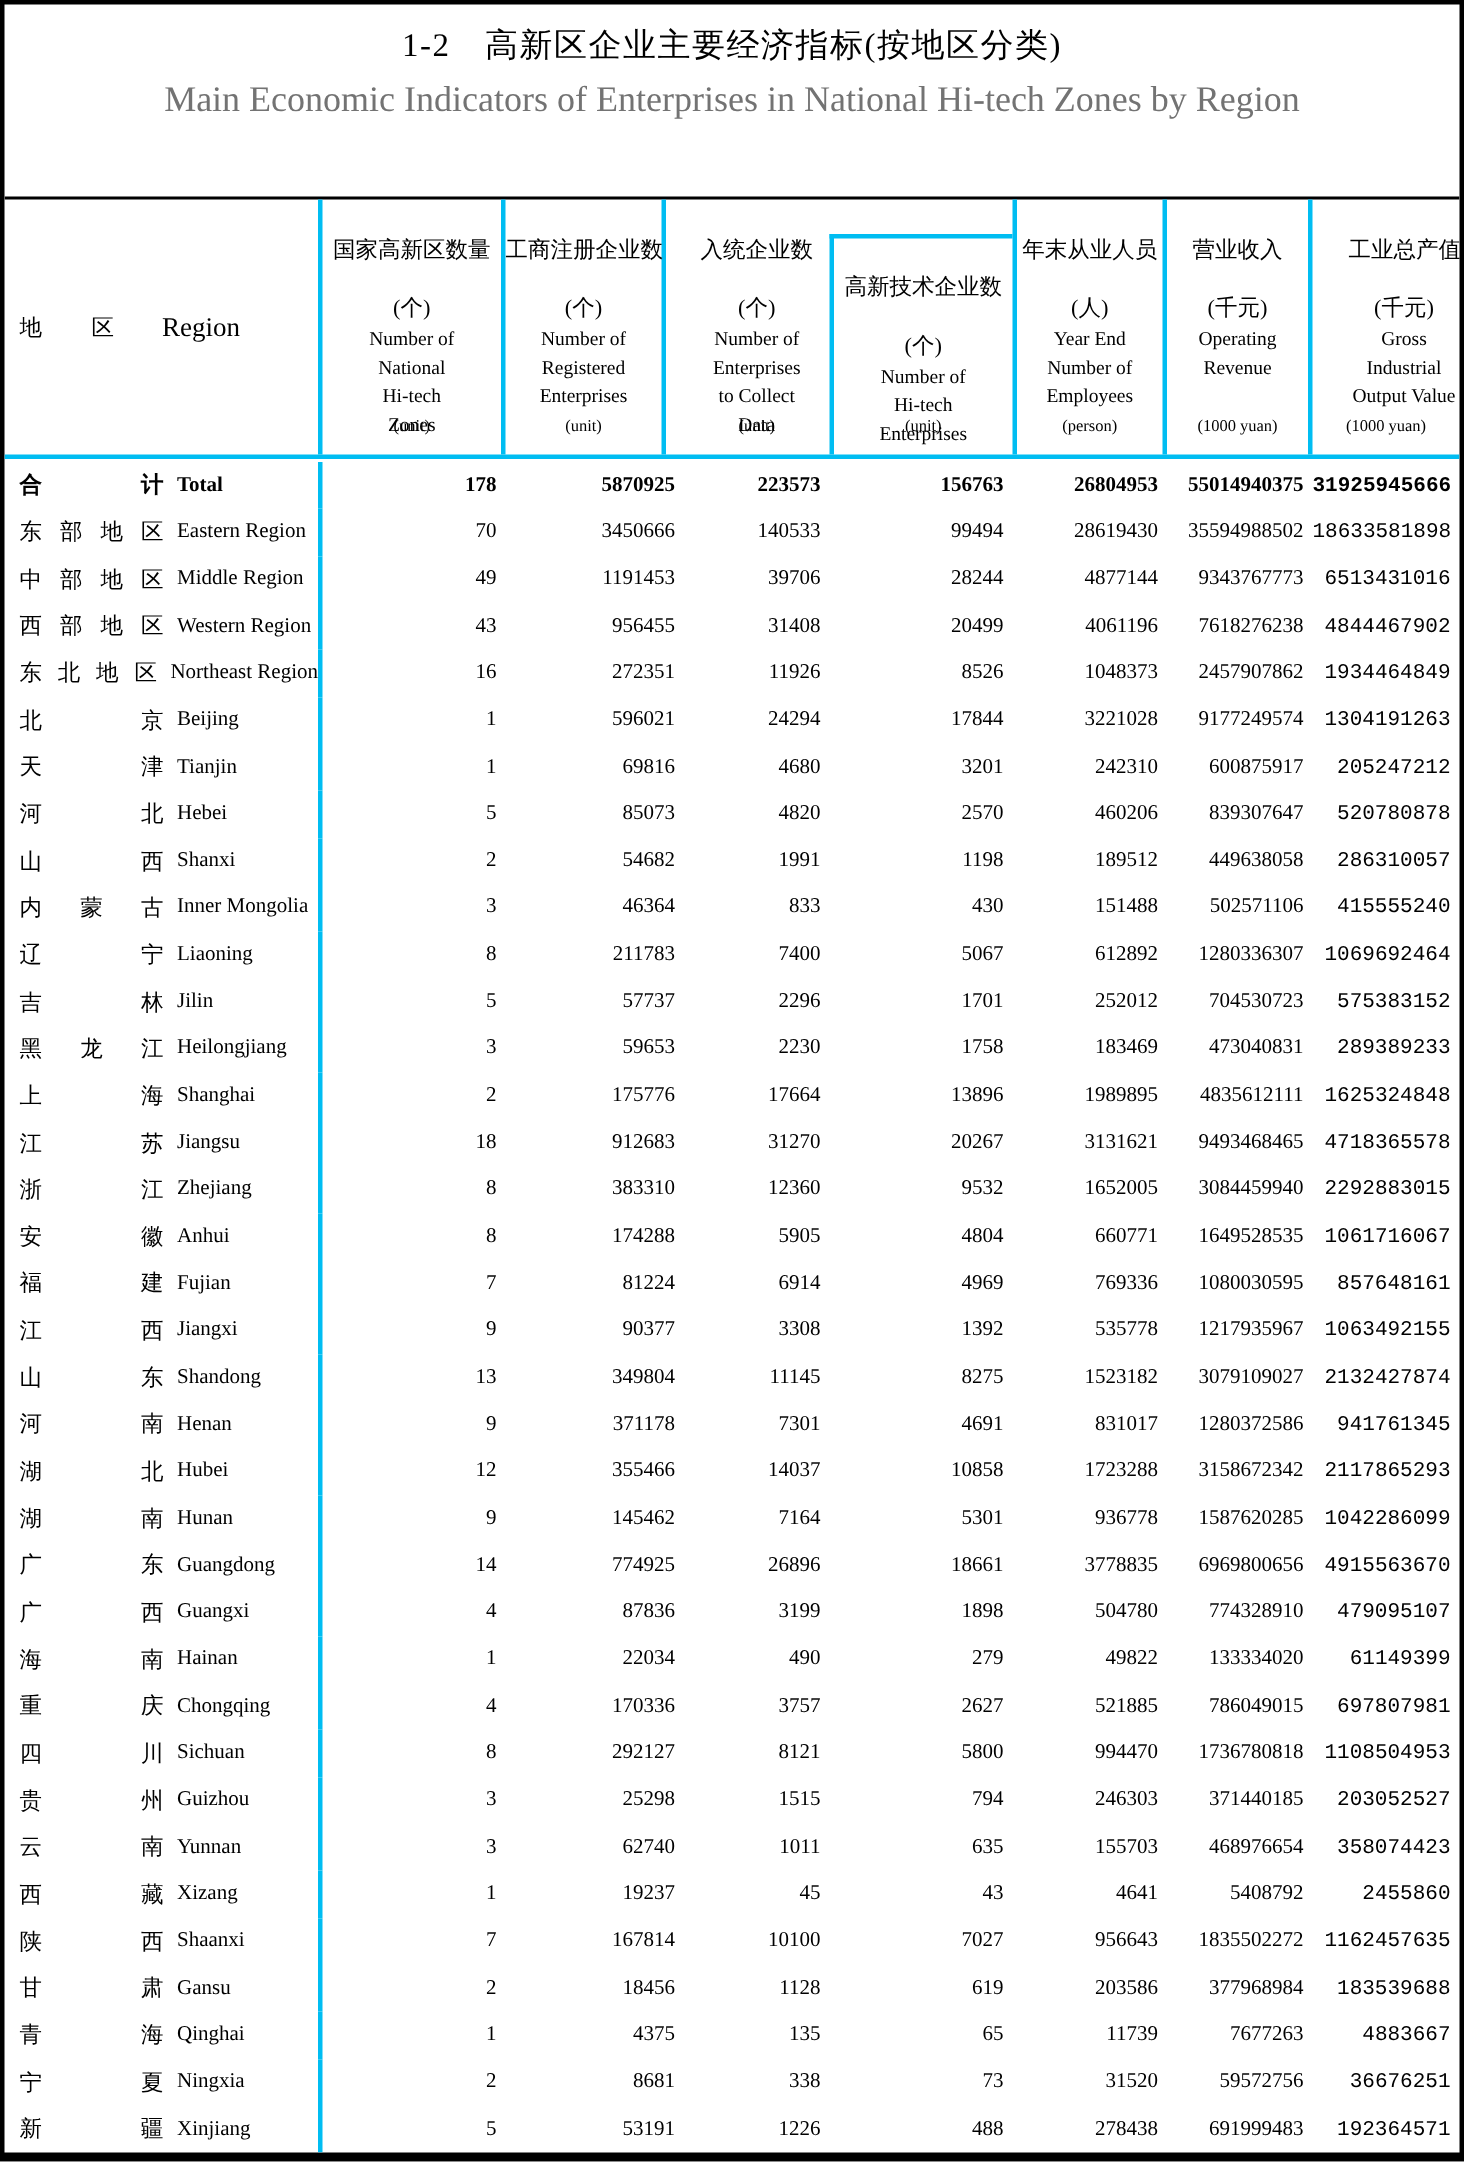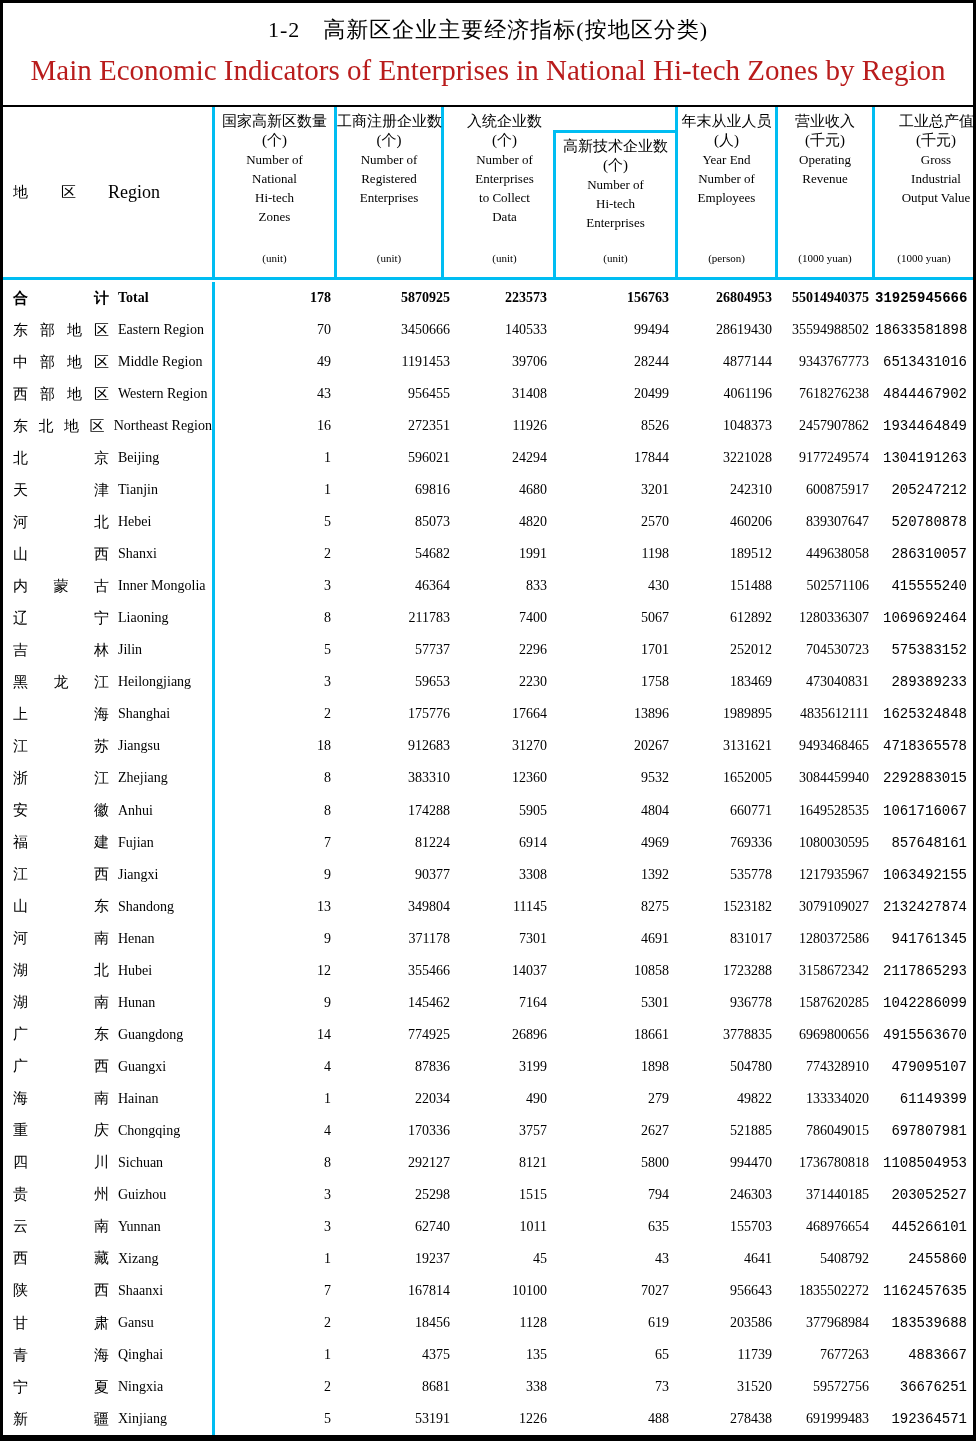--- a/index.html
+++ b/index.html
@@ -14,27 +14,27 @@
     width:976px;height:1441px;
     margin:0 auto;
     background:#ffffff;
     border:3px solid var(--bk);
     border-bottom:6px solid var(--bk);
     display:flex;flex-direction:column;
     overflow:hidden;
   }
   
   .title-block{
-    height:104px;flex:none;
+    height:130px;flex:none;
     border-bottom:2px solid var(--bk);
     text-align:center;
     padding-top:12px;
   }
   .title-zh{font-size:22px;letter-spacing:1px;color:#000;}
-  .title-en{font-size:29px;margin-top:9px;color:#b91c1c;}
+  .title-en{font-size:24px;margin-top:9px;color:#737373;}
   
   .thead{
     position:relative;flex:none;
     height:173px;
     border-bottom:3px solid var(--cy);
   }
   .hregion{
     position:absolute;left:0;top:0;bottom:0;width:212px;
     border-right:3px solid var(--cy);
     display:flex;align-items:center;
@@ -42,21 +42,21 @@
     font-size:15px;
   }
   .hregion .zh2{margin-left:33px;}
   .hregion .en{margin-left:32px;font-size:18px;}
   .hcell{
     position:absolute;top:0;bottom:0;
     text-align:center;
     padding-top:5px;
     line-height:19px;
   }
-  .hline-zh{font-size:15px;white-space:nowrap;}
+  .hline-zh{font-size:15px;white-space:nowrap;margin-top:20px;}
   .hline-en{font-size:13px;white-space:nowrap;}
   .hunit{position:absolute;bottom:9px;left:0;right:0;font-size:11px;text-align:center;}
   .h0{left:212px;width:122px;border-right:3px solid var(--cy);}
   .h1{left:334px;width:107px;border-right:3px solid var(--cy);}
   .h2{left:453px;width:97px;}
   .h3{left:550px;width:122px;top:23px;border-left:3px solid var(--cy);border-top:3px solid var(--cy);padding-top:4px;}
   .h4{left:675px;width:100px;border-right:3px solid var(--cy);}
   .h5{left:775px;width:97px;border-right:3px solid var(--cy);}
   .h6{left:872px;width:98px;padding-left:24px;}
   .vline672{position:absolute;left:672px;top:0;bottom:0;width:3px;background:var(--cy);}
@@ -649,21 +649,21 @@
             <span>南</span>
           </span>
           <span class="en">Yunnan</span>
         </div>
         <div class="cell num w0">3</div>
         <div class="cell num w1">62740</div>
         <div class="cell num w2">1011</div>
         <div class="cell num w3">635</div>
         <div class="cell num w4">155703</div>
         <div class="cell num w5">468976654</div>
-        <div class="cell num w6">445266101</div>
+        <div class="cell num w6">358074423</div>
       </div>
       <div class="row">
         <div class="cell name">
           <span class="zh">
             <span>西</span>
             <span>藏</span>
           </span>
           <span class="en">Xizang</span>
         </div>
         <div class="cell num w0">1</div>

